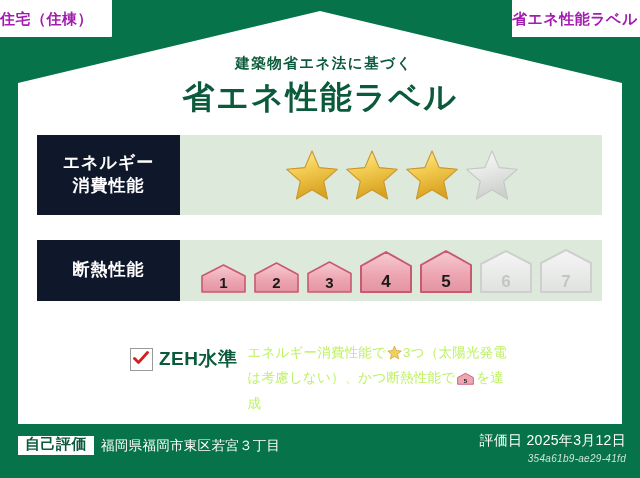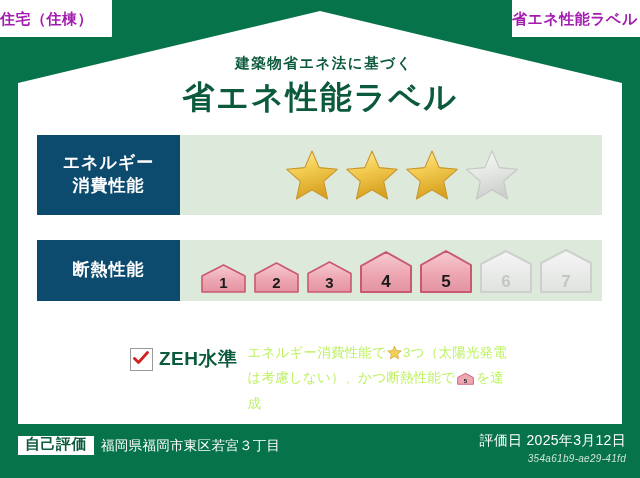--- a/index.html
+++ b/index.html
@@ -88,21 +88,21 @@
     display: flex;
     align-items: stretch;
     left: 37px;
     width: 565px;
     height: 80px;
   }
   #row-energy { top: 135px; }
   #row-insulation { top: 240px; height: 61px; }
 
   .row-label {
-    background: #0c4a6e;
+    background: #0f172a;
     color: #ffffff;
     font-weight: bold;
     font-size: 17px;
     line-height: 1.35;
     display: flex;
     flex-direction: column;
     align-items: center;
     justify-content: center;
     flex: 0 0 143px;
     letter-spacing: 1px;

